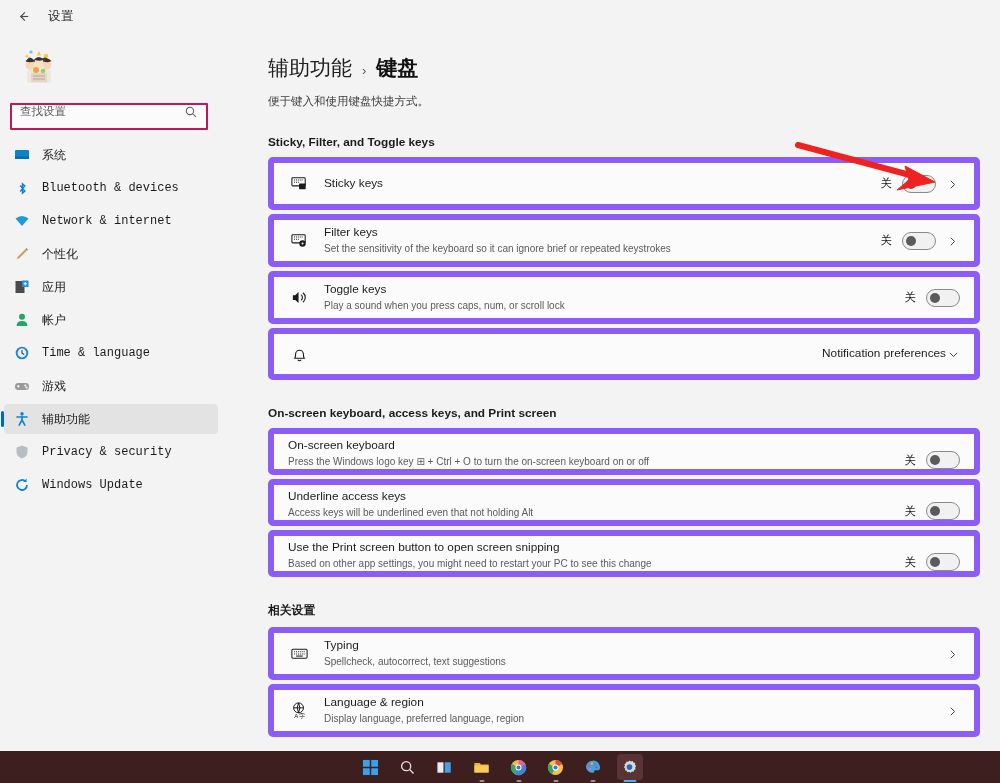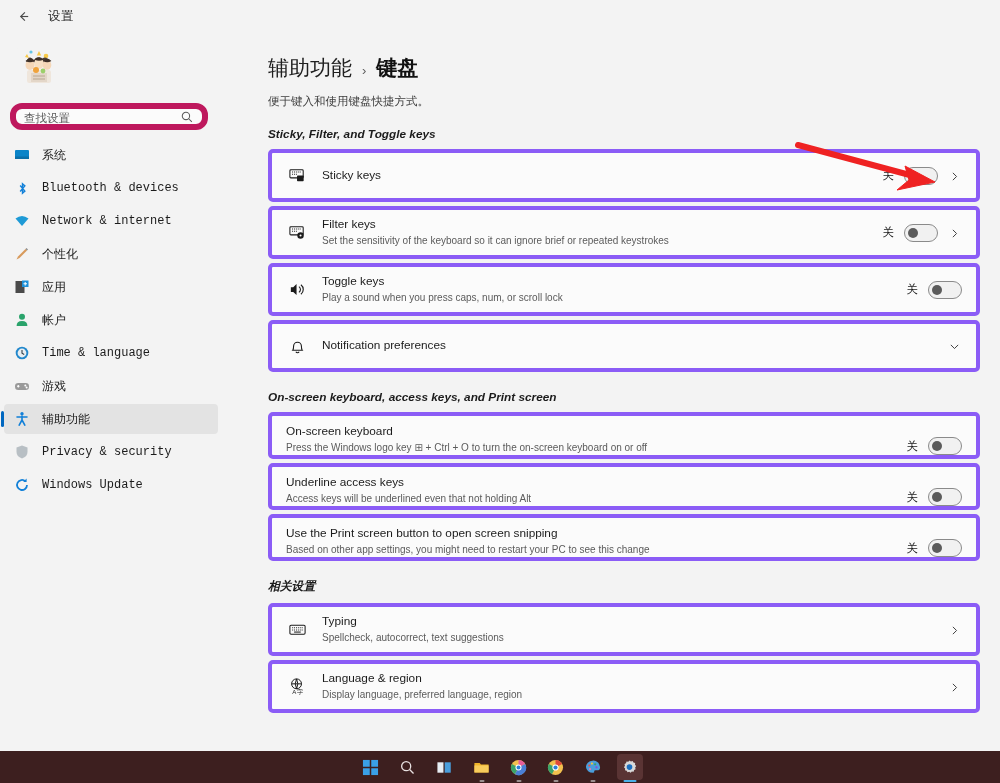--- a/index.html
+++ b/index.html
@@ -26,22 +26,22 @@
   .sidebar {
     position:absolute; left:0; top:32px; width:222px; height:719px;
     background:#f3f3f3; padding:0 8px;
   }
   .avatar {
     position:absolute; left:16px; top:14px; width:46px; height:46px;
     border-radius:6px; overflow:hidden;
   }
   .search-wrap { position:absolute; left:10px; top:71px; width:198px; height:27px; }
   .search-box {
-    width:100%; height:100%; background:#fbfbfb; border:6px solid #be185d;
-    border-radius:12px; display:flex; align-items:flex-end; padding:0 8px;
+    width:100%; height:100%; background:#fbfbfb; border:2px solid #be185d;
+    border-radius:1px; display:flex; align-items:flex-start; padding:0 8px;
   }
   .search-box input {
     flex:1; border:none; outline:none; background:transparent;
     font-size:11.5px; color:#1b1b1b; font-family:inherit;
   }
   .search-box input::placeholder { color:#5b5b5b; }
   .search-icon { width:14px; height:14px; color:#5b5b5b; flex:0 0 auto; }
 
   .nav { position:absolute; left:4px; top:108px; width:214px; }
   .nav-item {
@@ -62,30 +62,30 @@
     background:#f3f3f3; overflow:hidden;
   }
   .page-head { padding:22px 0 0 46px; }
   .breadcrumb { display:flex; align-items:baseline; gap:10px; }
   .bc-parent { font-size:21px; color:#202020; font-weight:400; }
   .bc-sep { font-size:13px; color:#5b5b5b; }
   .bc-current { font-size:21px; color:#111; font-weight:700; }
   .page-sub { margin-top:12px; font-size:11.5px; color:#3c3c3c; }
 
   .section-title {
-    margin:18px 0 8px 46px; font-size:11.8px; font-weight:700; color:#1b1b1b;font-style:italic;
+    margin:26px 0 8px 46px; font-size:11.8px; font-weight:700; color:#1b1b1b;
   }
   .cards { margin-left:46px; width:712px; }
   .card {
-    background:#fbfbfb; border:4px solid #8b5cf6; border-radius:5px;
+    background:#fbfbfb; border:6px solid #8b5cf6; border-radius:5px;
     margin-bottom:4px; display:flex; align-items:center; padding:0 14px;
   }
   .card.h53 { height:53px; }
   .card.h47 { height:47px;align-items:flex-end; }
-  .card.h52 { height:52px; }
+  .card.h52 { height:52px;text-align:right; }
   .row-ico {
     width:22px; height:22px; margin-right:14px; flex:0 0 22px;
     display:flex; align-items:center; justify-content:center; color:#1b1b1b;
   }
   .row-text { flex:1; min-width:0; }
   .row-title { font-size:11.8px; color:#1b1b1b; line-height:1.35; }
   .row-desc { font-size:10px; color:#5b5b5b; line-height:1.4; margin-top:1px; }
   .row-right { display:flex; align-items:center; gap:10px; flex:0 0 auto; }
   .toggle-state { font-size:11.5px; color:#1b1b1b; }
   .toggle {

